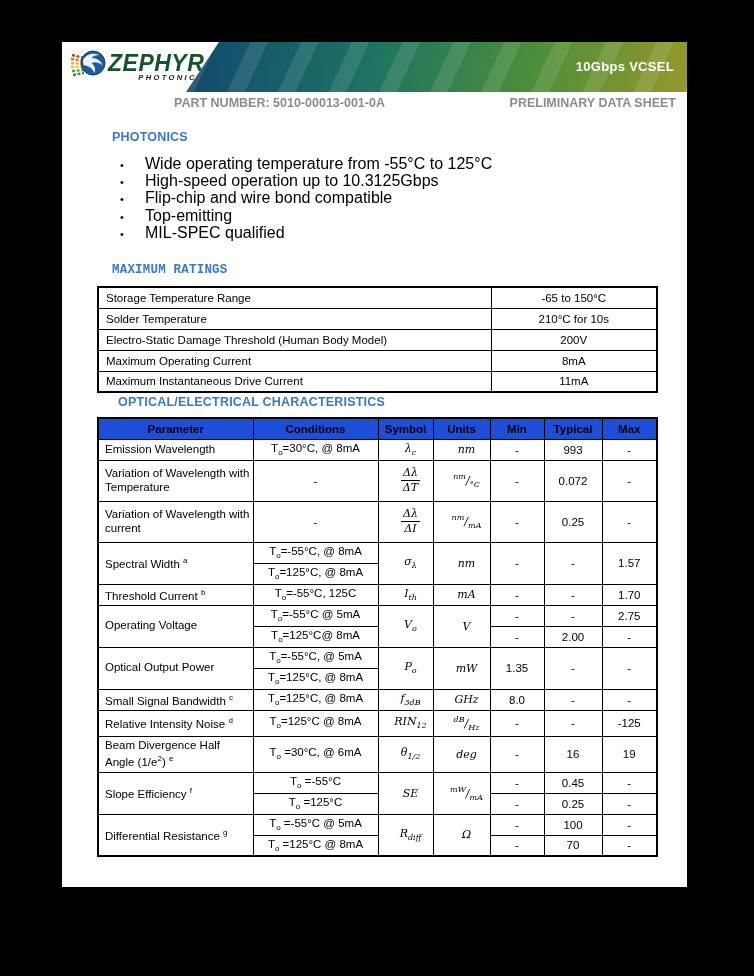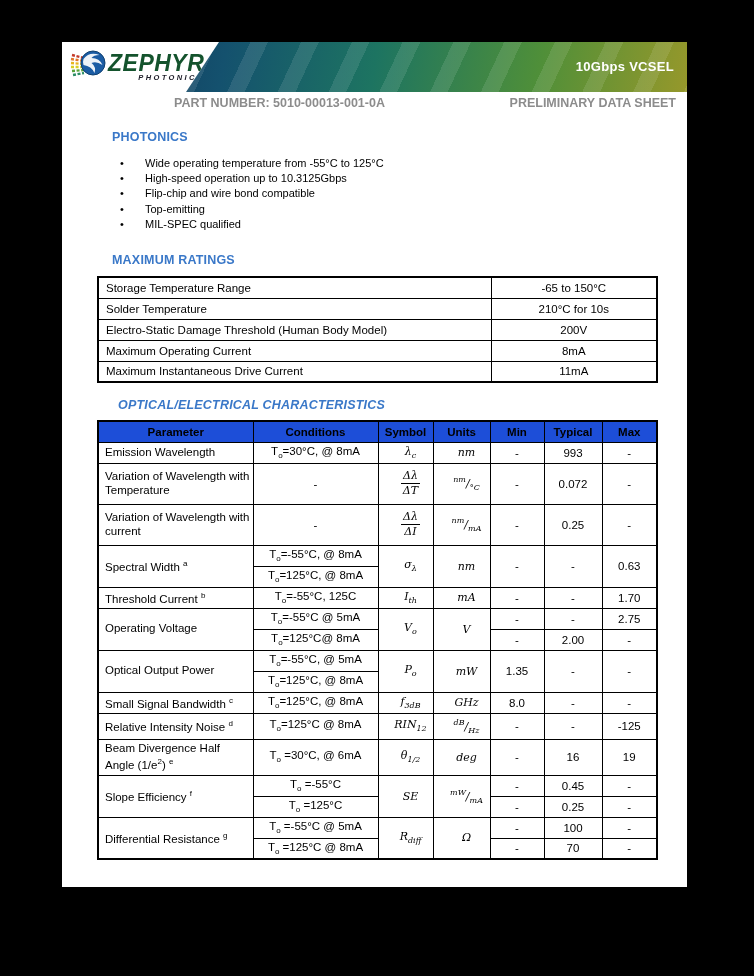--- a/index.html
+++ b/index.html
@@ -49,26 +49,26 @@
     padding:4px 11px 0 112px;
     color:#8c8c8c; font-weight:bold; font-size:12.5px;
   }
 
   
   .content { padding:0 31px 0 35px; }
   .section-heading {
     color:#3a78c8; font-weight:bold; font-size:12.5px; letter-spacing:0.2px;
   }
   .h-features { margin:20px 0 0 15px; }
-  .h-ratings  { margin:21px 0 0 15px; }
-  .h-chars    { margin:15px 0 0 21px;font-style:italic; }
+  .h-ratings  { margin:21px 0 0 15px;font-family:Liberation Mono, monospace; }
+  .h-chars    { margin:2px 0 0 21px; }
 
   ul.features {
     list-style:none; margin:12px 0 0 0; padding:0 0 0 23px;
-    font-size:11px; line-height:15.2px;
+    font-size:16px; line-height:15.2px;
   }
   ul.features li::before { content:"\2022"; display:inline-block; width:25px; font-size:11px; }
 
   
   table { border-collapse:collapse; table-layout:fixed; width:559px; font-size:11.5px; }
   table, td, th { border:1px solid #000; }
   table { border-width:2px; }
   td, th { padding:0 2px; overflow:hidden; }
 
   .ratings-table { margin-top:9px; }
@@ -229,21 +229,21 @@
           <td class="val">-</td>
         </tr>
 
         <tr style="height:21px">
           <td class="param" rowspan="2">Spectral Width <sup>a</sup></td>
           <td class="cond">T<sub>o</sub>=-55°C, @ 8mA</td>
           <td class="sym" rowspan="2">σ<sub>λ</sub></td>
           <td class="unit" rowspan="2">nm</td>
           <td class="val" rowspan="2">-</td>
           <td class="val" rowspan="2">-</td>
-          <td class="val" rowspan="2">0.63</td>
+          <td class="val" rowspan="2">1.57</td>
         </tr>
         <tr style="height:21px">
           <td class="cond">T<sub>o</sub>=125°C, @ 8mA</td>
         </tr>
 
         <tr style="height:21px">
           <td class="param">Threshold Current <sup>b</sup></td>
           <td class="cond">T<sub>o</sub>=-55°C, 125C</td>
           <td class="sym">I<sub>th</sub></td>
           <td class="unit">mA</td>

